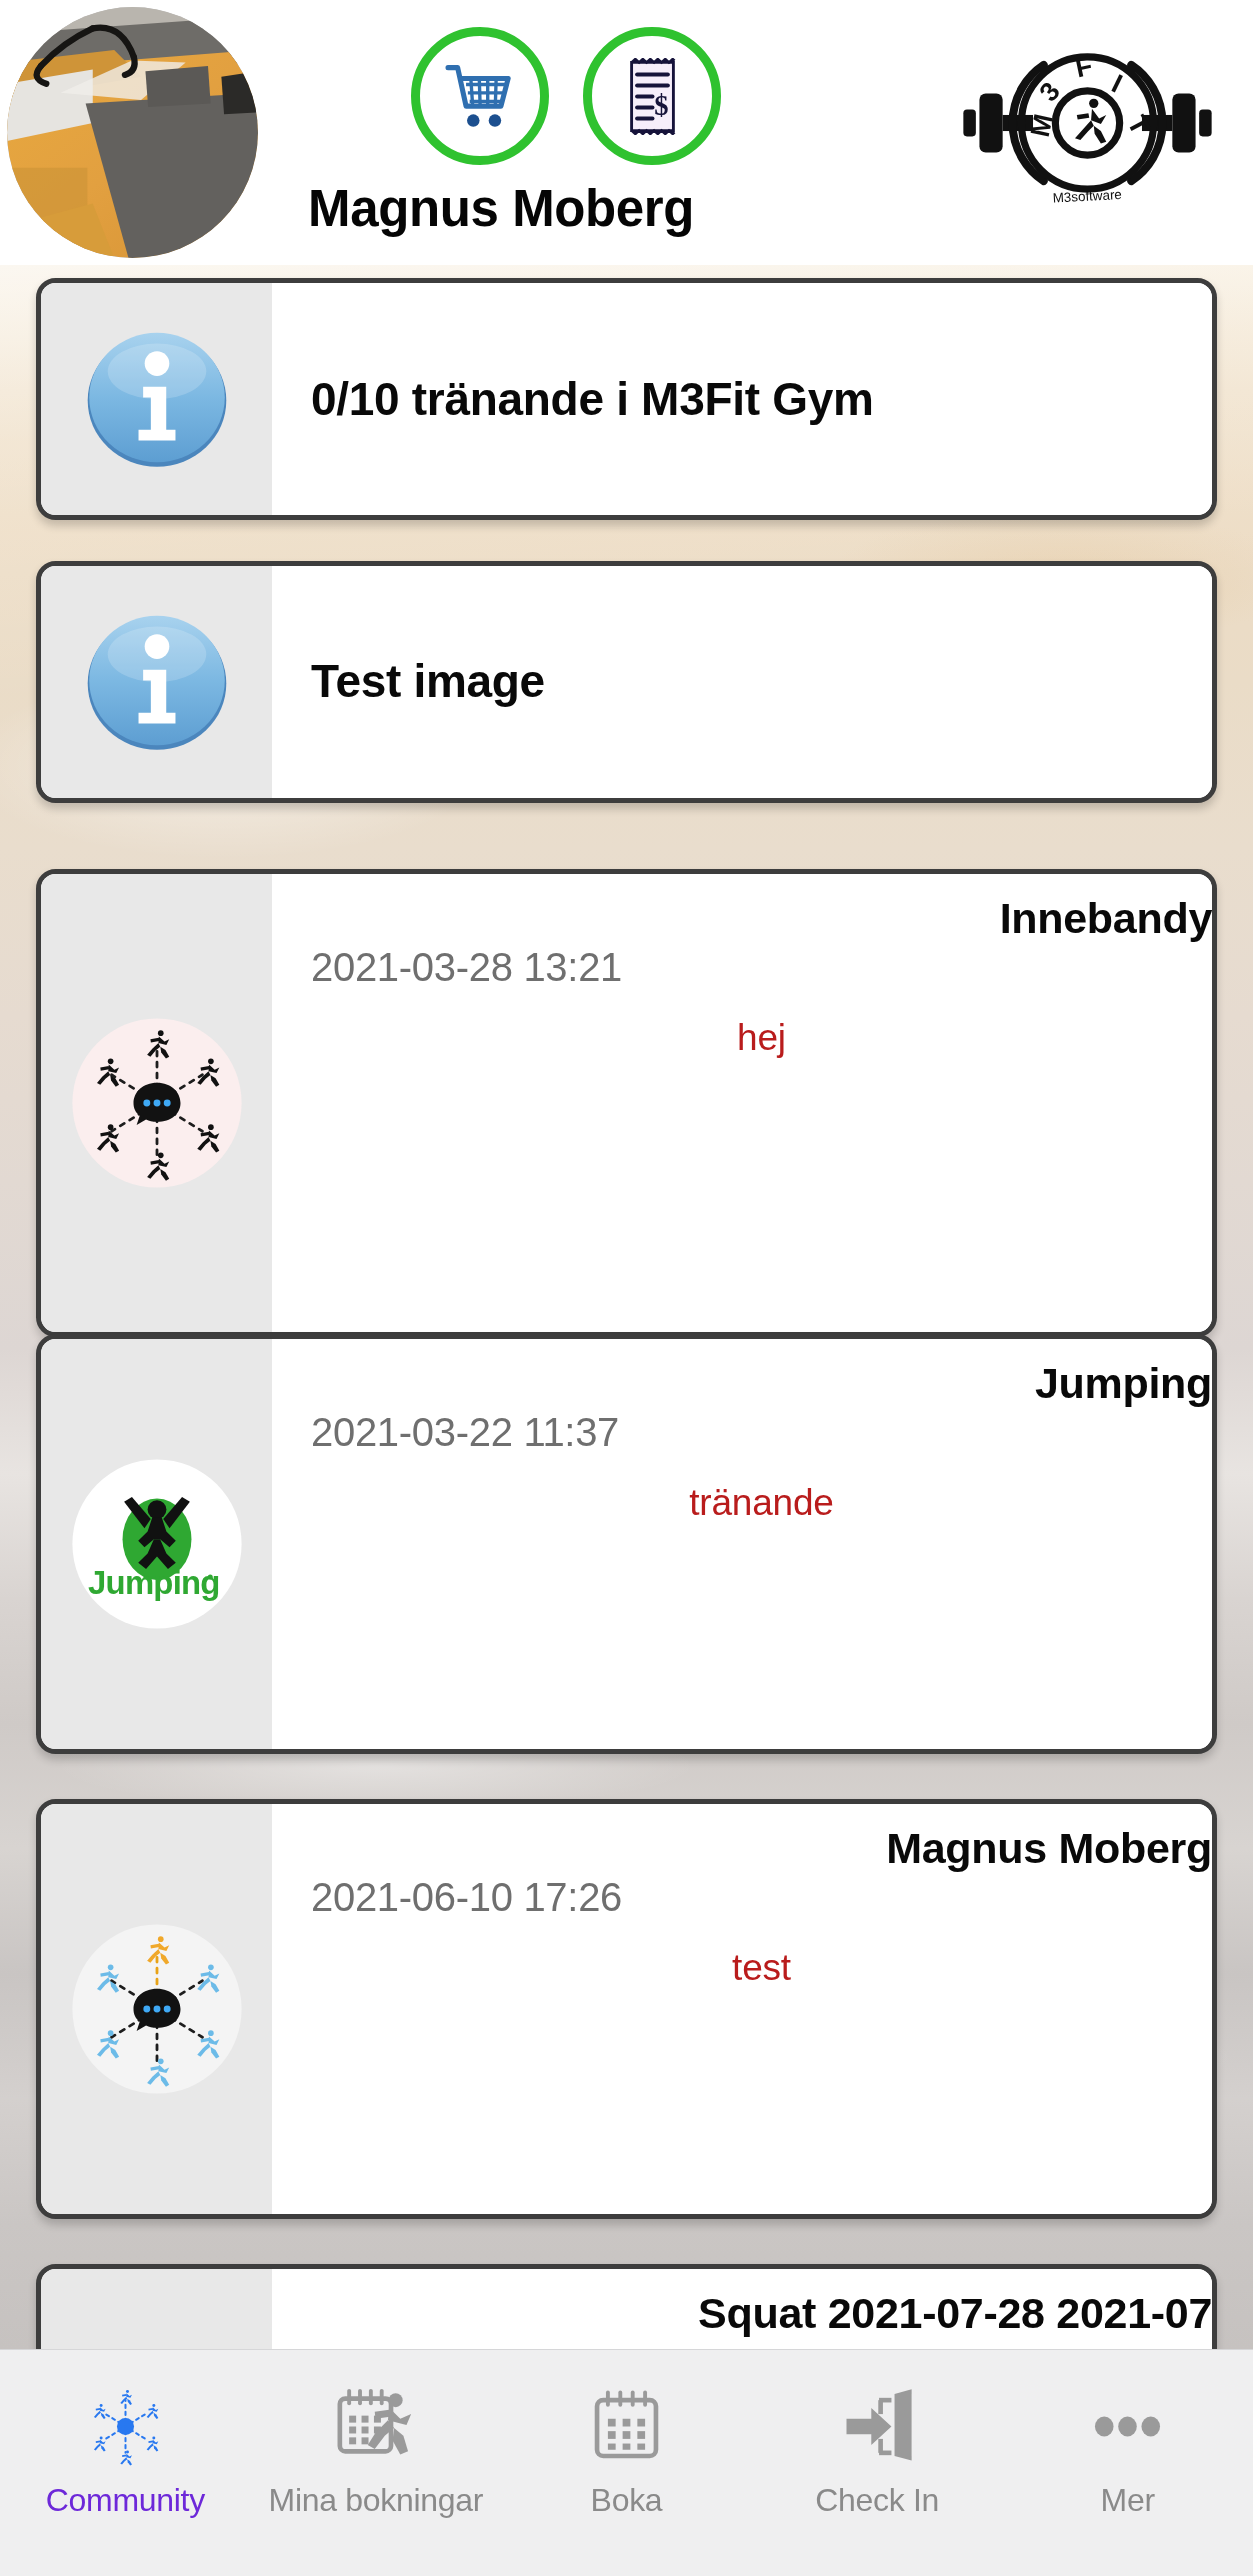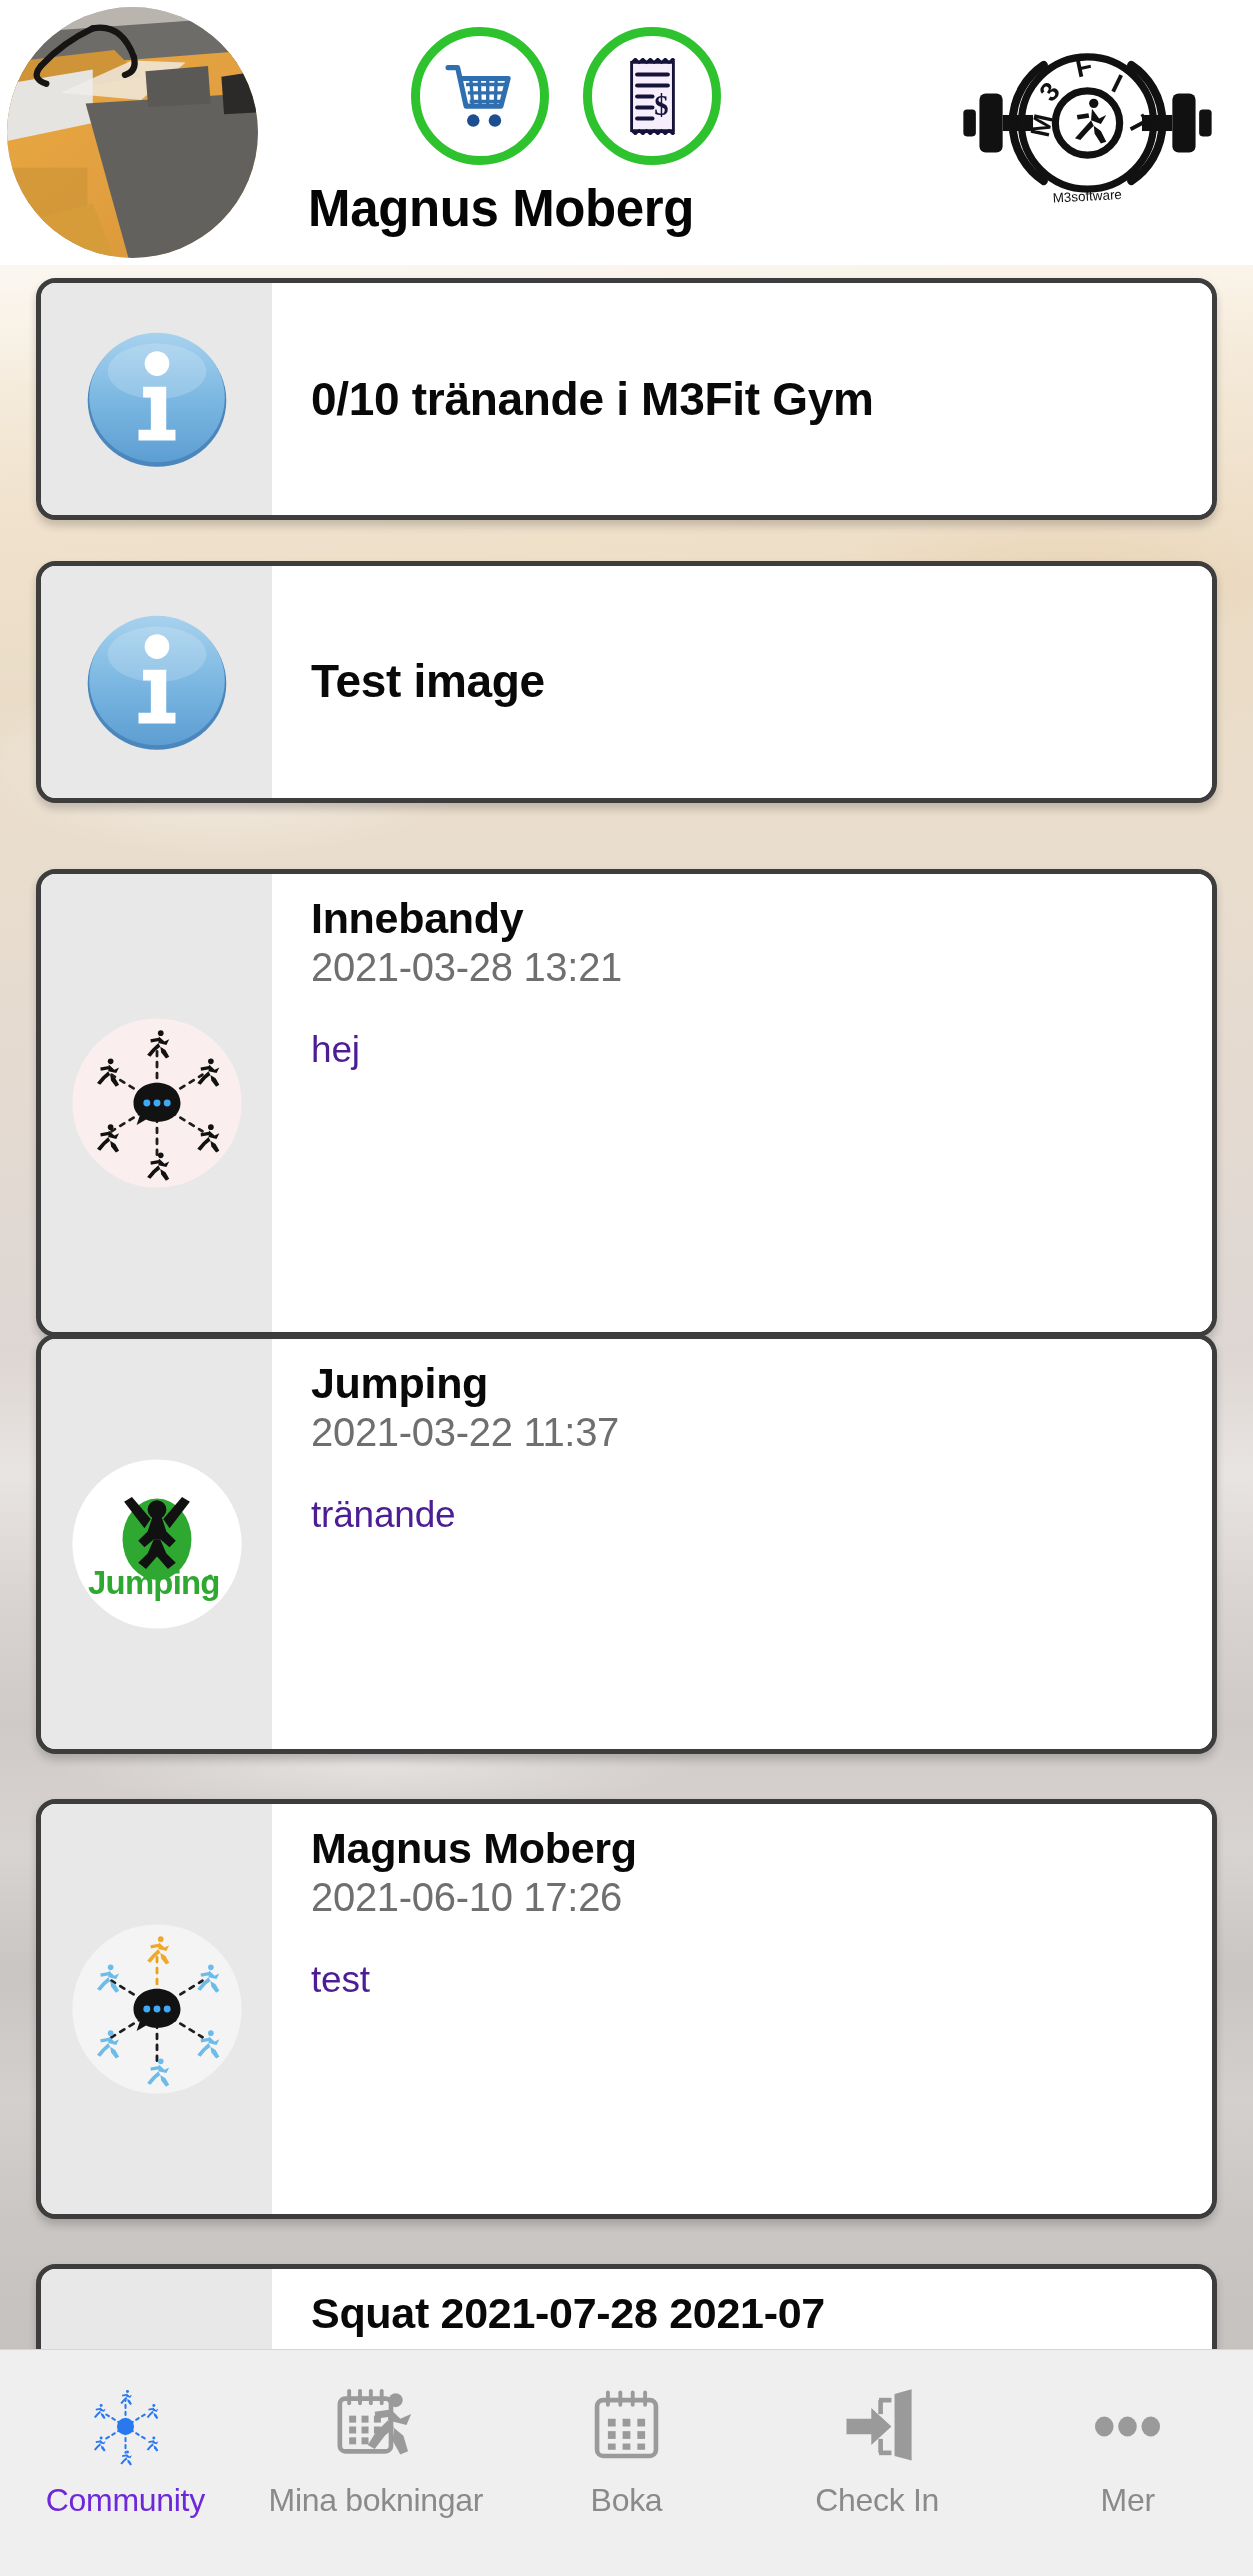--- a/index.html
+++ b/index.html
@@ -153,33 +153,35 @@
     position: relative;
   }
 
   .card-title {
     font-size: 43px;
     font-weight: bold;
     color: #090909;
     line-height: 1.12;
     letter-spacing: -0.3px;
     white-space: nowrap;
+    text-align: right;
   }
   .card-date {
     font-size: 40px;
     color: #6f6f6f;
     line-height: 1.18;
     letter-spacing: -0.3px;
     margin-top: 1.8px;
   }
   .card-msg {
     font-size: 37px;
-    color: #4c1d95;
-    margin-top: 38px;
+    color: #b91c1c;
+    margin-top: 26px;
     letter-spacing: -0.2px;
+    text-align: center;
   }
 
   .card.simple .card-body {
     display: flex;
     align-items: center;
     padding: 0 0 0 39px;
   }
   .card.simple .card-title { font-size: 46px; }
 
   

